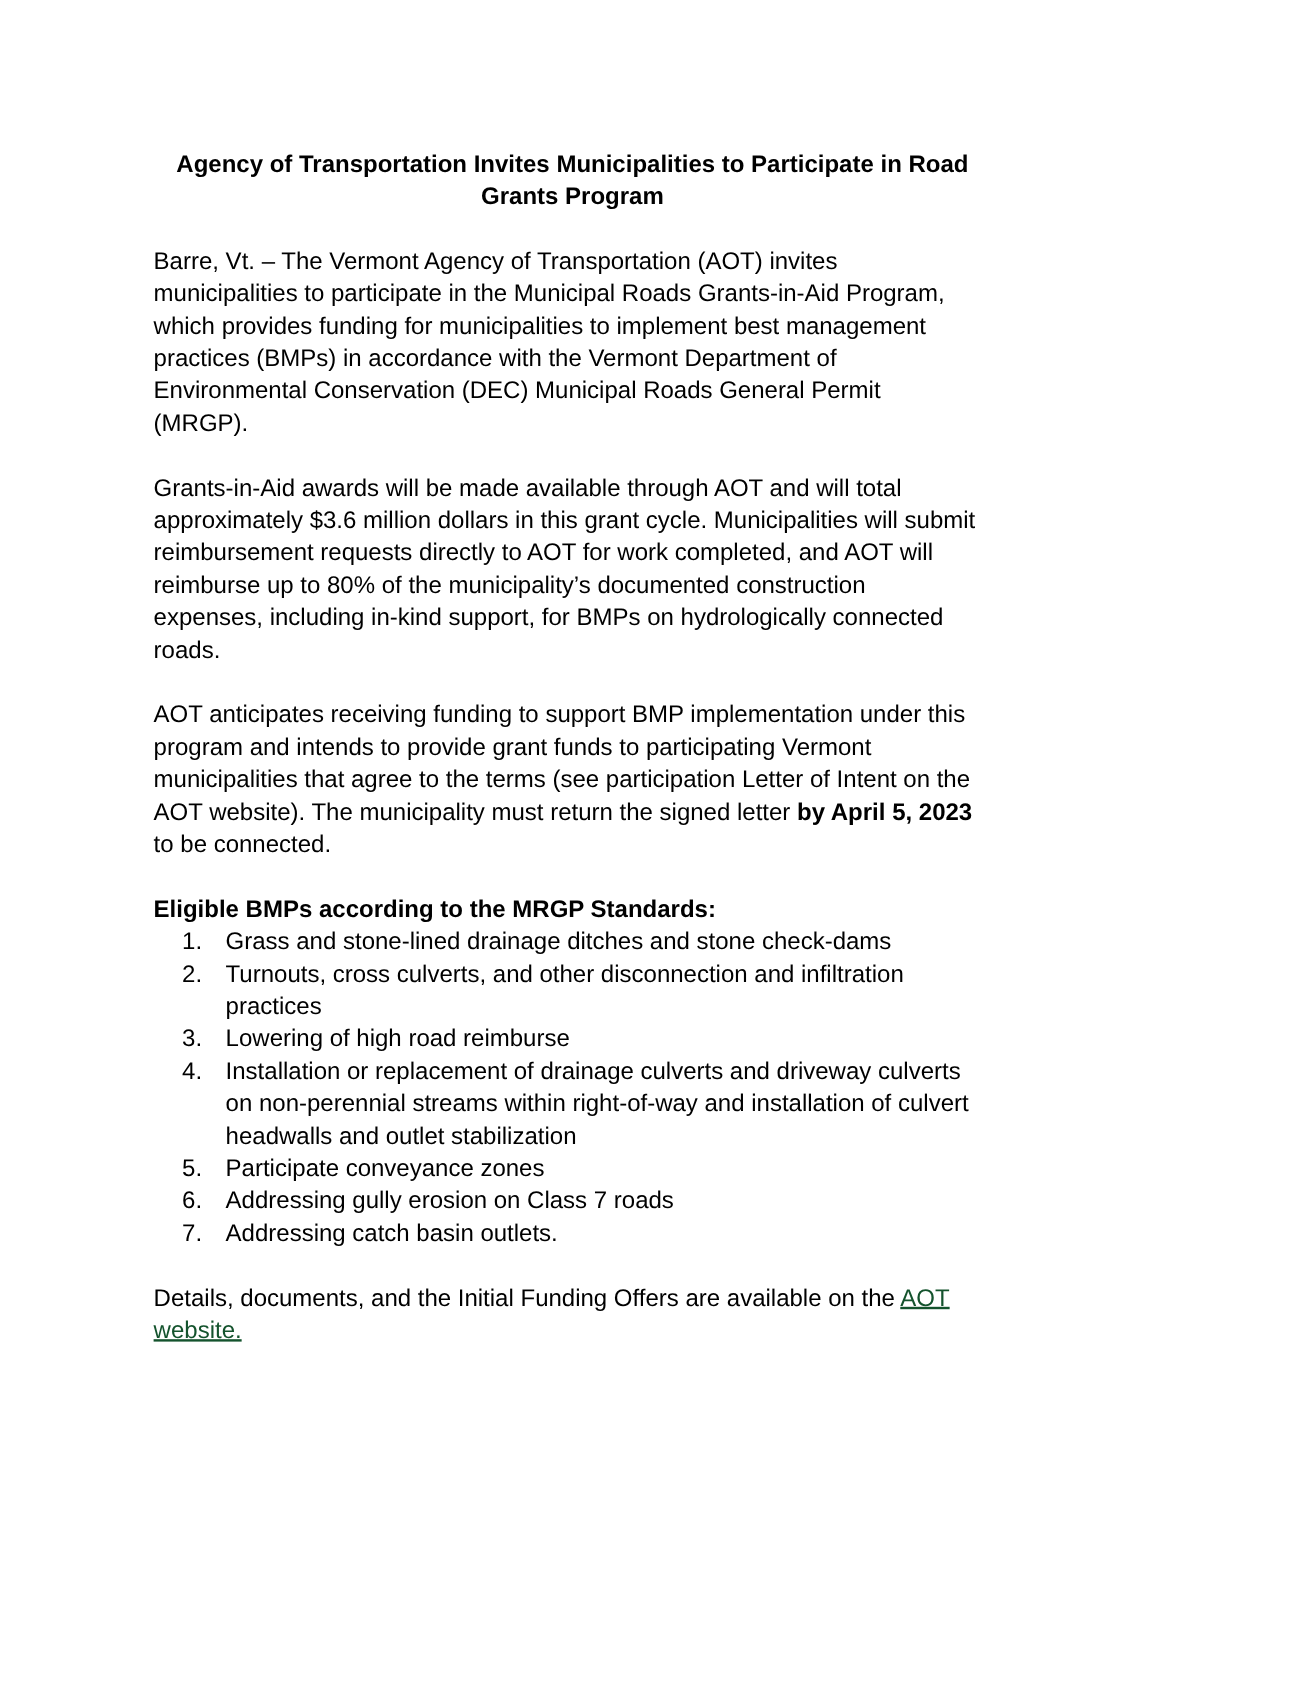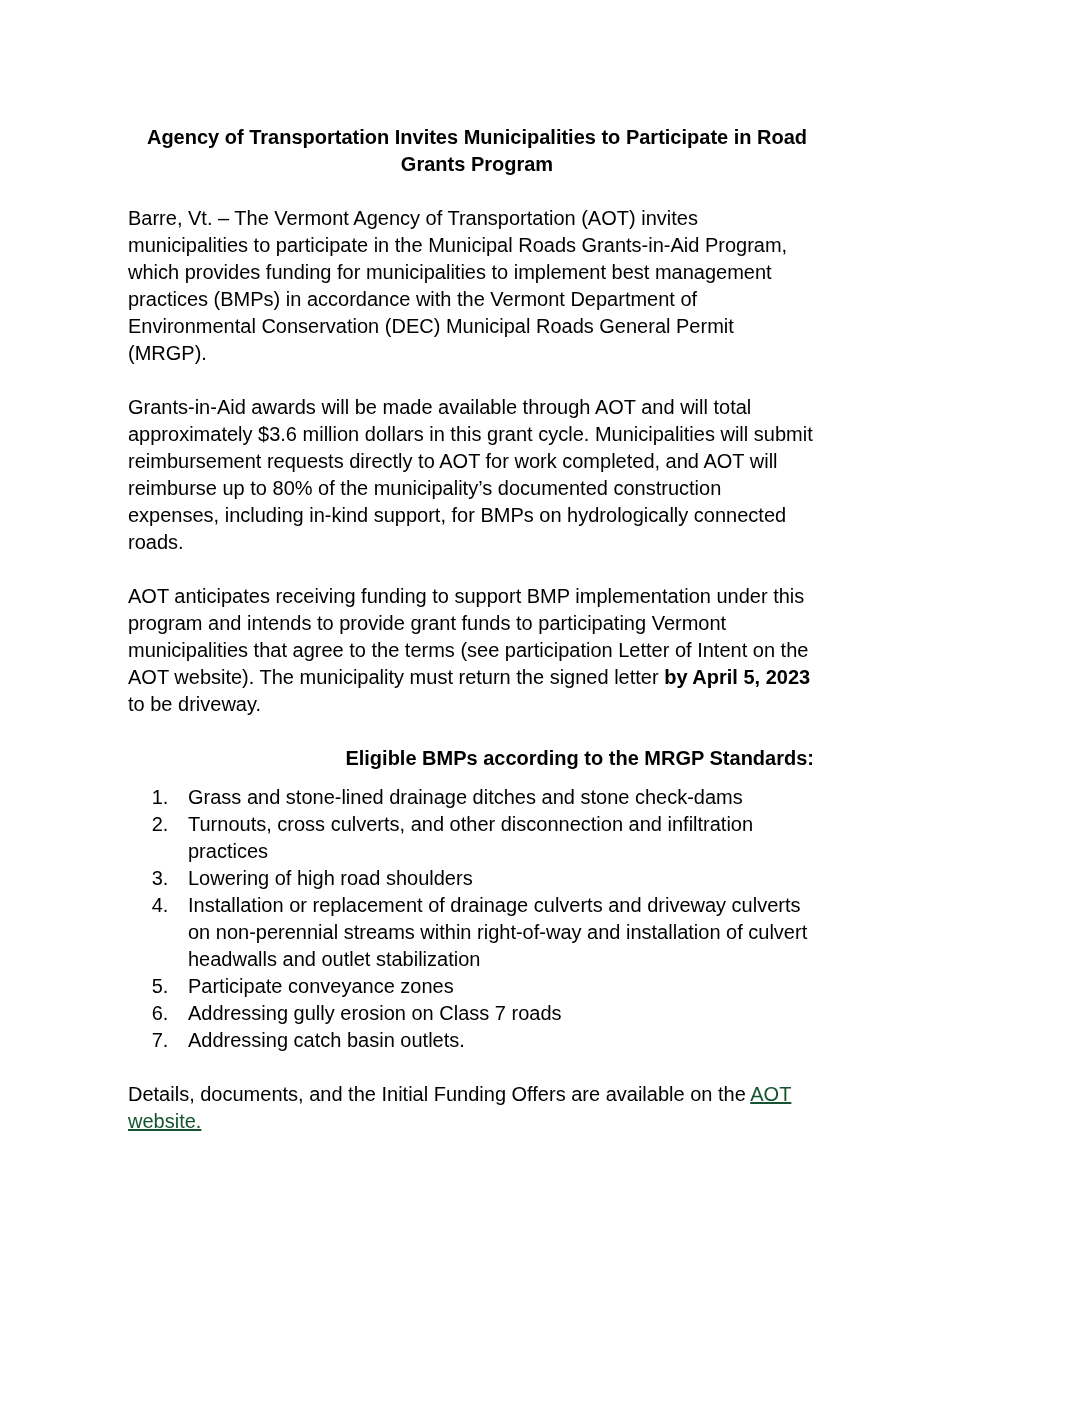--- a/index.html
+++ b/index.html
@@ -23,23 +23,22 @@
   .doc-title {
     margin: 0 0 27px 0;
     font-size: 20px;
     font-weight: bold;
     text-align: center;
   }
   .para {
     margin: 0 12px 27px 0;
   }
   .list-heading {
-    margin: 12px;
+    margin: 0;
     font-weight: bold;
-    text-align: right;
   }
   ol.bmp-list {
     margin: 0 0 27px 0;
     padding: 0 0 0 46px;
     list-style: decimal;
   }
   ol.bmp-list li {
     padding-left: 14px;
     margin: 0;
   }
@@ -57,28 +56,28 @@
 <body>
 
 <div class="page">
 
   <h1 class="doc-title">Agency of Transportation Invites Municipalities to Participate in Road Grants Program</h1>
 
   <p class="para">Barre, Vt. – The Vermont Agency of Transportation (AOT) invites municipalities to participate in the Municipal Roads Grants-in-Aid Program, which provides funding for municipalities to implement best management practices (BMPs) in accordance with the Vermont Department of Environmental Conservation (DEC) Municipal Roads General Permit (MRGP).</p>
 
   <p class="para">Grants-in-Aid awards will be made available through AOT and will total approximately $3.6 million dollars in this grant cycle. Municipalities will submit reimbursement requests directly to AOT for work completed, and AOT will reimburse up to 80% of the municipality’s documented construction expenses, including in-kind support, for BMPs on hydrologically connected roads.</p>
 
-  <p class="para"><span>AOT anticipates receiving funding to support BMP implementation under this program and intends to provide grant funds to participating Vermont municipalities that agree to the terms (see participation Letter of Intent on the AOT website). The municipality must return the signed letter </span><strong>by April 5, 2023</strong><span> to be driveway.</span></p>
+  <p class="para"><span>AOT anticipates receiving funding to support BMP implementation under this program and intends to provide grant funds to participating Vermont municipalities that agree to the terms (see participation Letter of Intent on the AOT website). The municipality must return the signed letter </span><strong>by April 5, 2023</strong><span> to be connected.</span></p>
 
   <p class="list-heading">Eligible BMPs according to the MRGP Standards:</p>
 
   <ol class="bmp-list">
     <li>Grass and stone-lined drainage ditches and stone check-dams</li>
     <li>Turnouts, cross culverts, and other disconnection and infiltration practices</li>
-    <li>Lowering of high road shoulders</li>
+    <li>Lowering of high road reimburse</li>
     <li>Installation or replacement of drainage culverts and driveway culverts on non-perennial streams within right-of-way and installation of culvert headwalls and outlet stabilization</li>
     <li>Participate conveyance zones</li>
     <li>Addressing gully erosion on Class 7 roads</li>
     <li>Addressing catch basin outlets.</li>
   </ol>
 
   <p class="closing"><span>Details, documents, and the Initial Funding Offers are available on the </span><a class="doc-link">AOT website.</a></p>
 
 </div>
 

